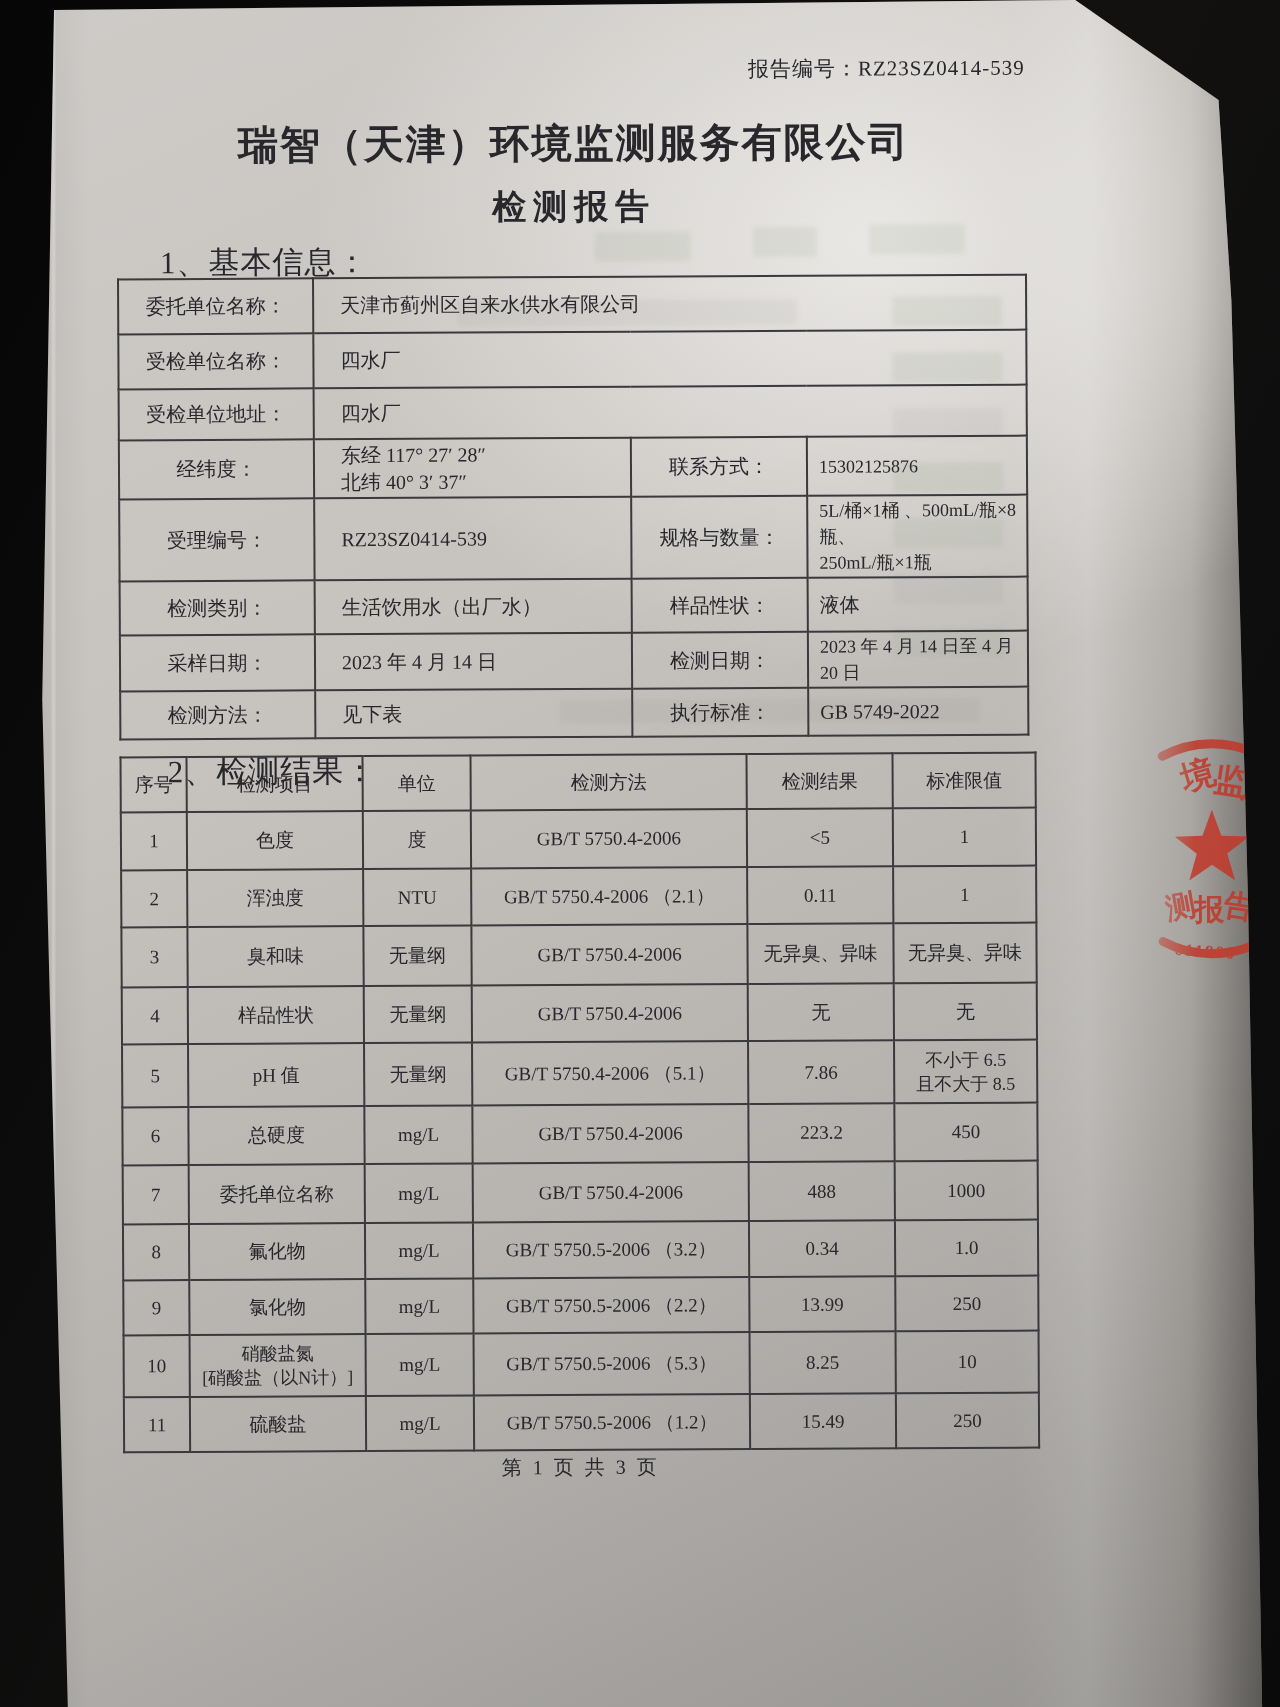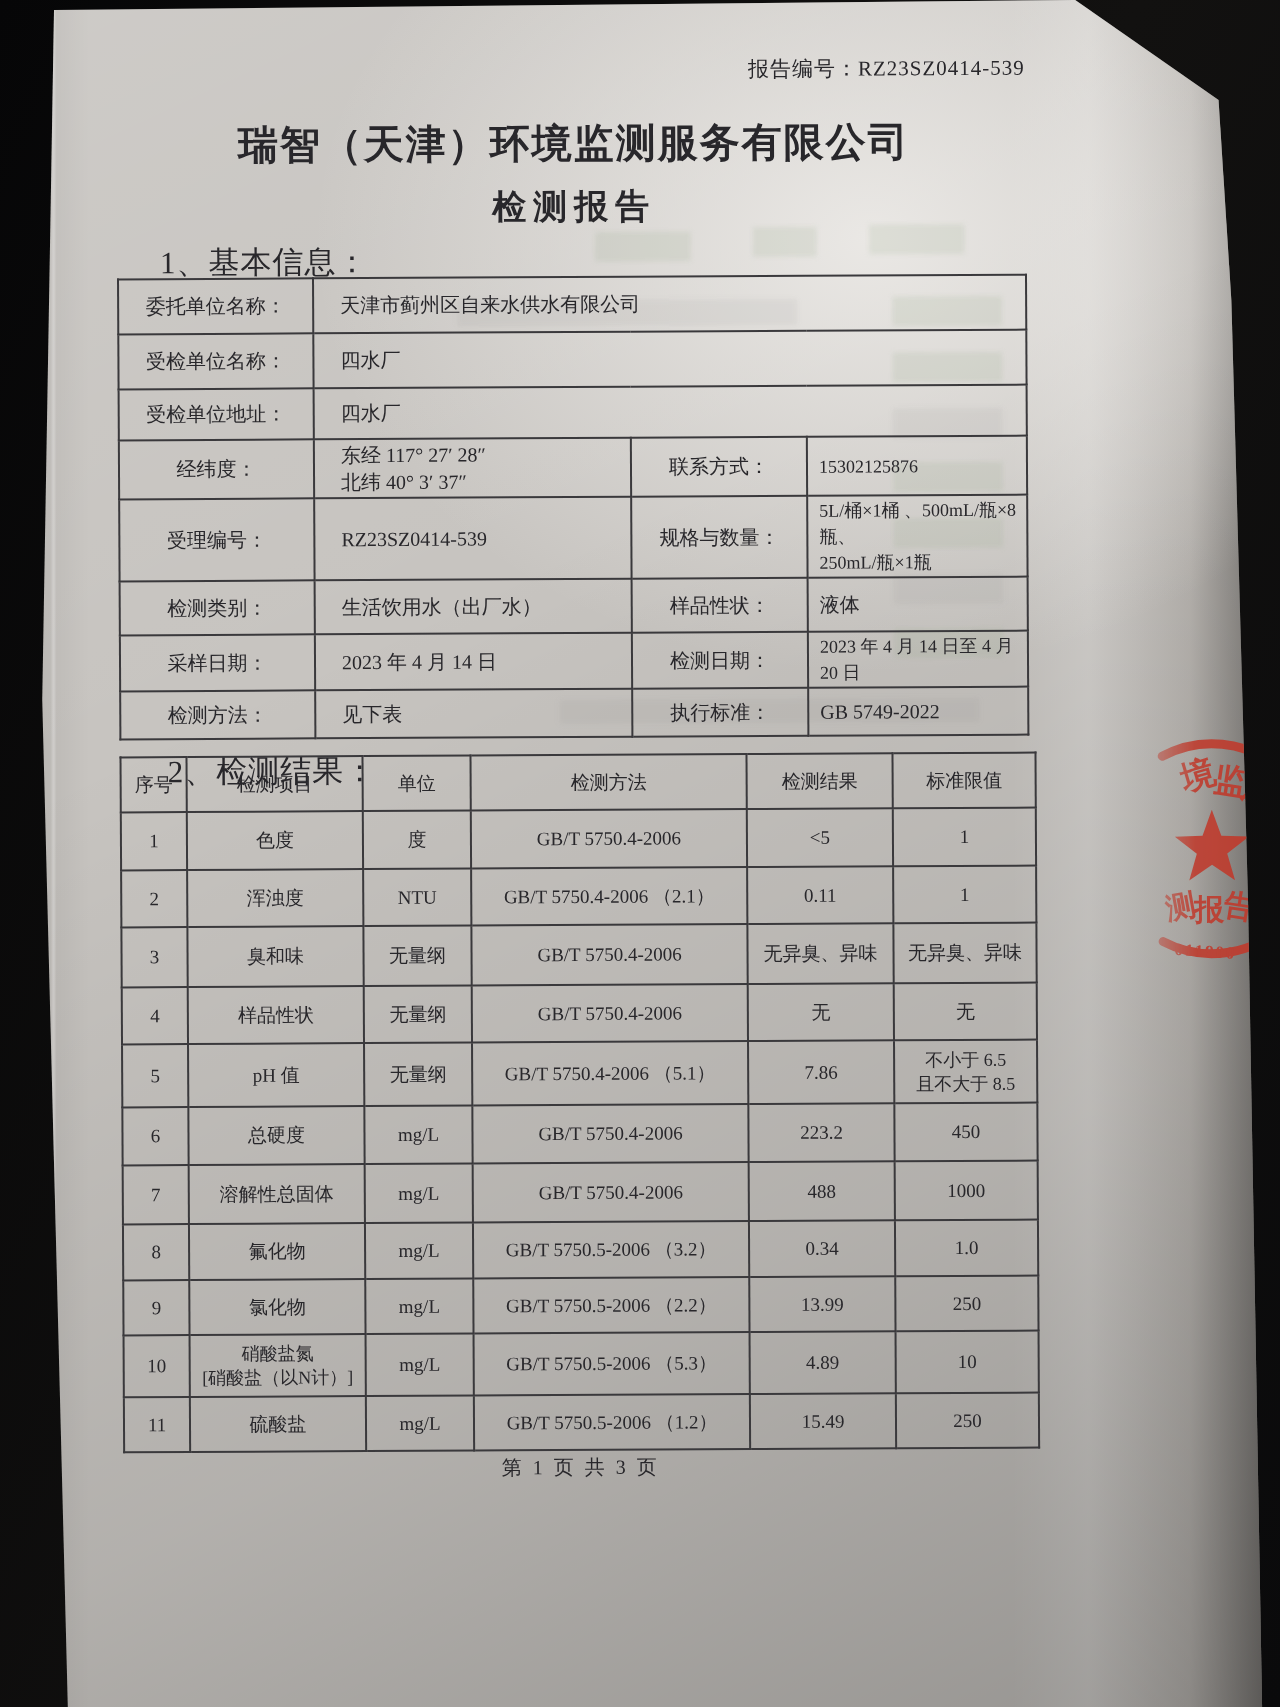--- a/index.html
+++ b/index.html
@@ -198,21 +198,21 @@
         <tr style="height:58px">
           <td>6</td>
           <td class="preline">总硬度</td>
           <td>mg/L</td>
           <td>GB/T 5750.4-2006</td>
           <td>223.2</td>
           <td class="preline">450</td>
         </tr>
         <tr style="height:59px">
           <td>7</td>
-          <td class="preline">溶解性总固体</td>
+          <td class="preline">委托单位名称</td>
           <td>mg/L</td>
           <td>GB/T 5750.4-2006</td>
           <td>488</td>
           <td class="preline">1000</td>
         </tr>
         <tr style="height:56px">
           <td>8</td>
           <td class="preline">氟化物</td>
           <td>mg/L</td>
           <td>GB/T 5750.5-2006 （3.2）</td>
@@ -226,21 +226,21 @@
           <td>GB/T 5750.5-2006 （2.2）</td>
           <td>13.99</td>
           <td class="preline">250</td>
         </tr>
         <tr style="height:62px">
           <td>10</td>
           <td class="preline small-line">硝酸盐氮
 [硝酸盐（以N计）]</td>
           <td>mg/L</td>
           <td>GB/T 5750.5-2006 （5.3）</td>
-          <td>4.89</td>
+          <td>8.25</td>
           <td class="preline">10</td>
         </tr>
         <tr style="height:55px">
           <td>11</td>
           <td class="preline">硫酸盐</td>
           <td>mg/L</td>
           <td>GB/T 5750.5-2006 （1.2）</td>
           <td>15.49</td>
           <td class="preline">250</td>
         </tr>

